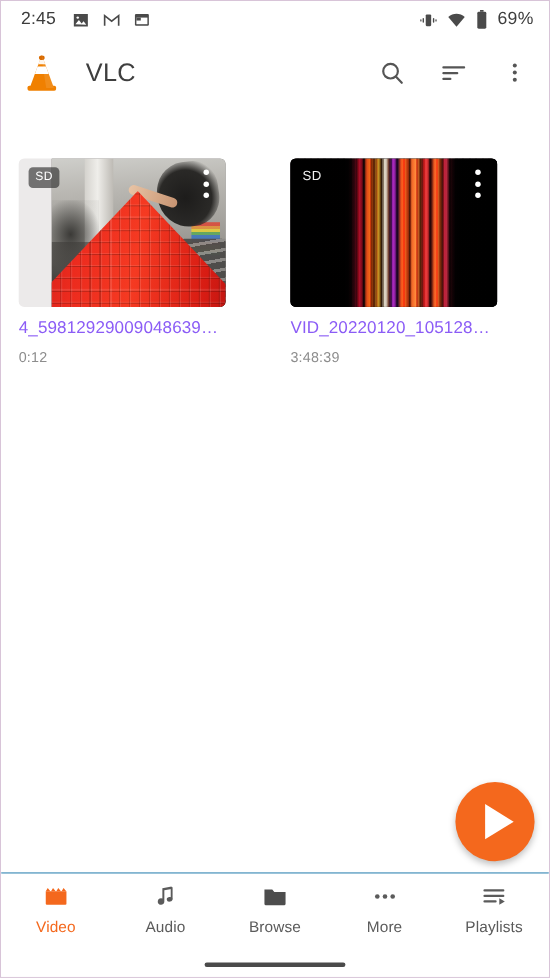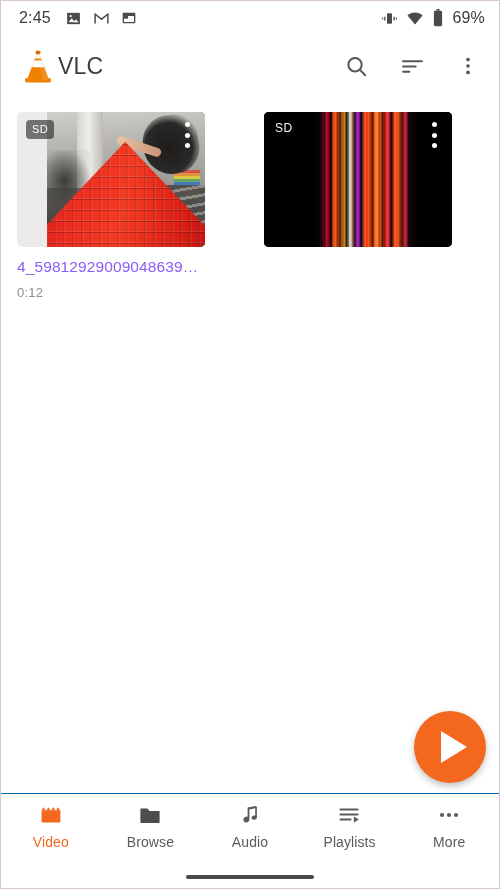--- a/index.html
+++ b/index.html
@@ -73,20 +73,21 @@
   }
   .vlc-logo {
     width: 40px;
     height: 40px;
     position: relative;
     flex: 0 0 40px;
   }
   .app-title {
     font-size: 23px;
     color: #3e3e3e;
+    margin-left: 20px;
     letter-spacing: 0.2px;
   }
   .appbar-actions {
     margin-left: auto;
     display: flex;
     align-items: center;
     gap: 30px;
   }
   .act {
     width: 26px;
@@ -114,20 +115,21 @@
     width: 220px;
     cursor: pointer;
   }
   .thumb {
     position: relative;
     width: 188px;
     height: 135px;
     border-radius: 5px;
     overflow: hidden;
     background: #eceaea;
+    margin-top: 32px;
   }
   
   .thumb-inner-1 {
     position: absolute;
     left: 30px;
     top: 0;
     width: 165px;
     height: 135px;
     overflow: hidden;
     background: #6d6a66;
@@ -486,82 +488,84 @@
             <div class="stripes-fine"></div>
             <div class="stripes-mask"></div>
           </div>
           <span class="badge-sd on-dark">SD</span>
           <span class="kebab">
               <i></i>
               <i></i>
               <i></i>
             </span>
         </div>
+        <div class="card-title">VID_20220120_105128…</div>
+        <div class="card-duration">3:48:39</div>
       </div>
 
     </div>
 
     <div class="fab">
       <span class="fab-tri"></span>
     </div>
   </div>
 
   <div class="bottomnav">
 
     <div class="navitem active">
       <span class="navicon">
         <svg width="26" height="24" viewBox="0 0 24 24" fill="#f4681d">
           <path d="M2.6 7.3h18.8v11.2a1 1 0 0 1-1 1H3.6a1 1 0 0 1-1-1z"></path>
           <path d="M2.6 7.3 4.4 4.2l2.4 3.1zM7.4 7.3 9.2 4.2l2.4 3.1zM12.2 7.3 14 4.2l2.4 3.1zM17 7.3l1.8-3.1 2.4 3.1z"></path>
         </svg>
       </span>
       <span class="navlabel">Video</span>
-    </div>
-
-    <div class="navitem">
-      <span class="navicon">
-        <svg width="26" height="24" viewBox="0 0 24 24" fill="#4d4d4d">
-          <path d="M2.4 5.6h7.1l1.9 2.3h10.2v11a1 1 0 0 1-1 1H3.4a1 1 0 0 1-1-1z"></path>
-        </svg>
-      </span>
-      <span class="navlabel">Browse</span>
     </div>
 
     <div class="navitem">
       <span class="navicon">
         <svg width="24" height="24" viewBox="0 0 24 24" fill="#5b5b5b">
           <path d="M9.6 4.6 18 3v2.1L11.4 6.4v10.2a3 3 0 1 1-1.8-2.74V4.6z"></path>
           <ellipse cx="16.2" cy="14.6" rx="2.6" ry="2.1" transform="rotate(-12 16.2 14.6)"></ellipse>
           <rect x="17.2" y="3.4" width="1.7" height="11.4" rx="0.6"></rect>
         </svg>
       </span>
       <span class="navlabel">Audio</span>
+    </div>
+
+    <div class="navitem">
+      <span class="navicon">
+        <svg width="26" height="24" viewBox="0 0 24 24" fill="#4d4d4d">
+          <path d="M2.4 5.6h7.1l1.9 2.3h10.2v11a1 1 0 0 1-1 1H3.4a1 1 0 0 1-1-1z"></path>
+        </svg>
+      </span>
+      <span class="navlabel">Browse</span>
+    </div>
+
+    <div class="navitem">
+      <span class="navicon">
+        <svg width="26" height="24" viewBox="0 0 24 24" fill="#5b5b5b">
+          <circle cx="5" cy="12" r="2.1"></circle>
+          <circle cx="12" cy="12" r="2.1"></circle>
+          <circle cx="19" cy="12" r="2.1"></circle>
+        </svg>
+      </span>
+      <span class="navlabel">More</span>
     </div>
 
     <div class="navitem">
       <span class="navicon">
         <svg width="25" height="24" viewBox="0 0 24 24" stroke="#5b5b5b" stroke-width="2.1" stroke-linecap="round" fill="none">
           <line x1="3" y1="6.5" x2="20" y2="6.5"></line>
           <line x1="3" y1="11.5" x2="20" y2="11.5"></line>
           <line x1="3" y1="16.5" x2="13" y2="16.5"></line>
           <polygon points="16.4,13.6 21.4,16.6 16.4,19.6" fill="#5b5b5b" stroke="none"></polygon>
         </svg>
       </span>
       <span class="navlabel">Playlists</span>
     </div>
-
-    <div class="navitem">
-      <span class="navicon">
-        <svg width="26" height="24" viewBox="0 0 24 24" fill="#5b5b5b">
-          <circle cx="5" cy="12" r="2.1"></circle>
-          <circle cx="12" cy="12" r="2.1"></circle>
-          <circle cx="19" cy="12" r="2.1"></circle>
-        </svg>
-      </span>
-      <span class="navlabel">More</span>
-    </div>
   </div>
 
   <div class="gesturebar">
     <div class="gesture-pill"></div>
   </div>
 
 </div>
 
 </body></html>

